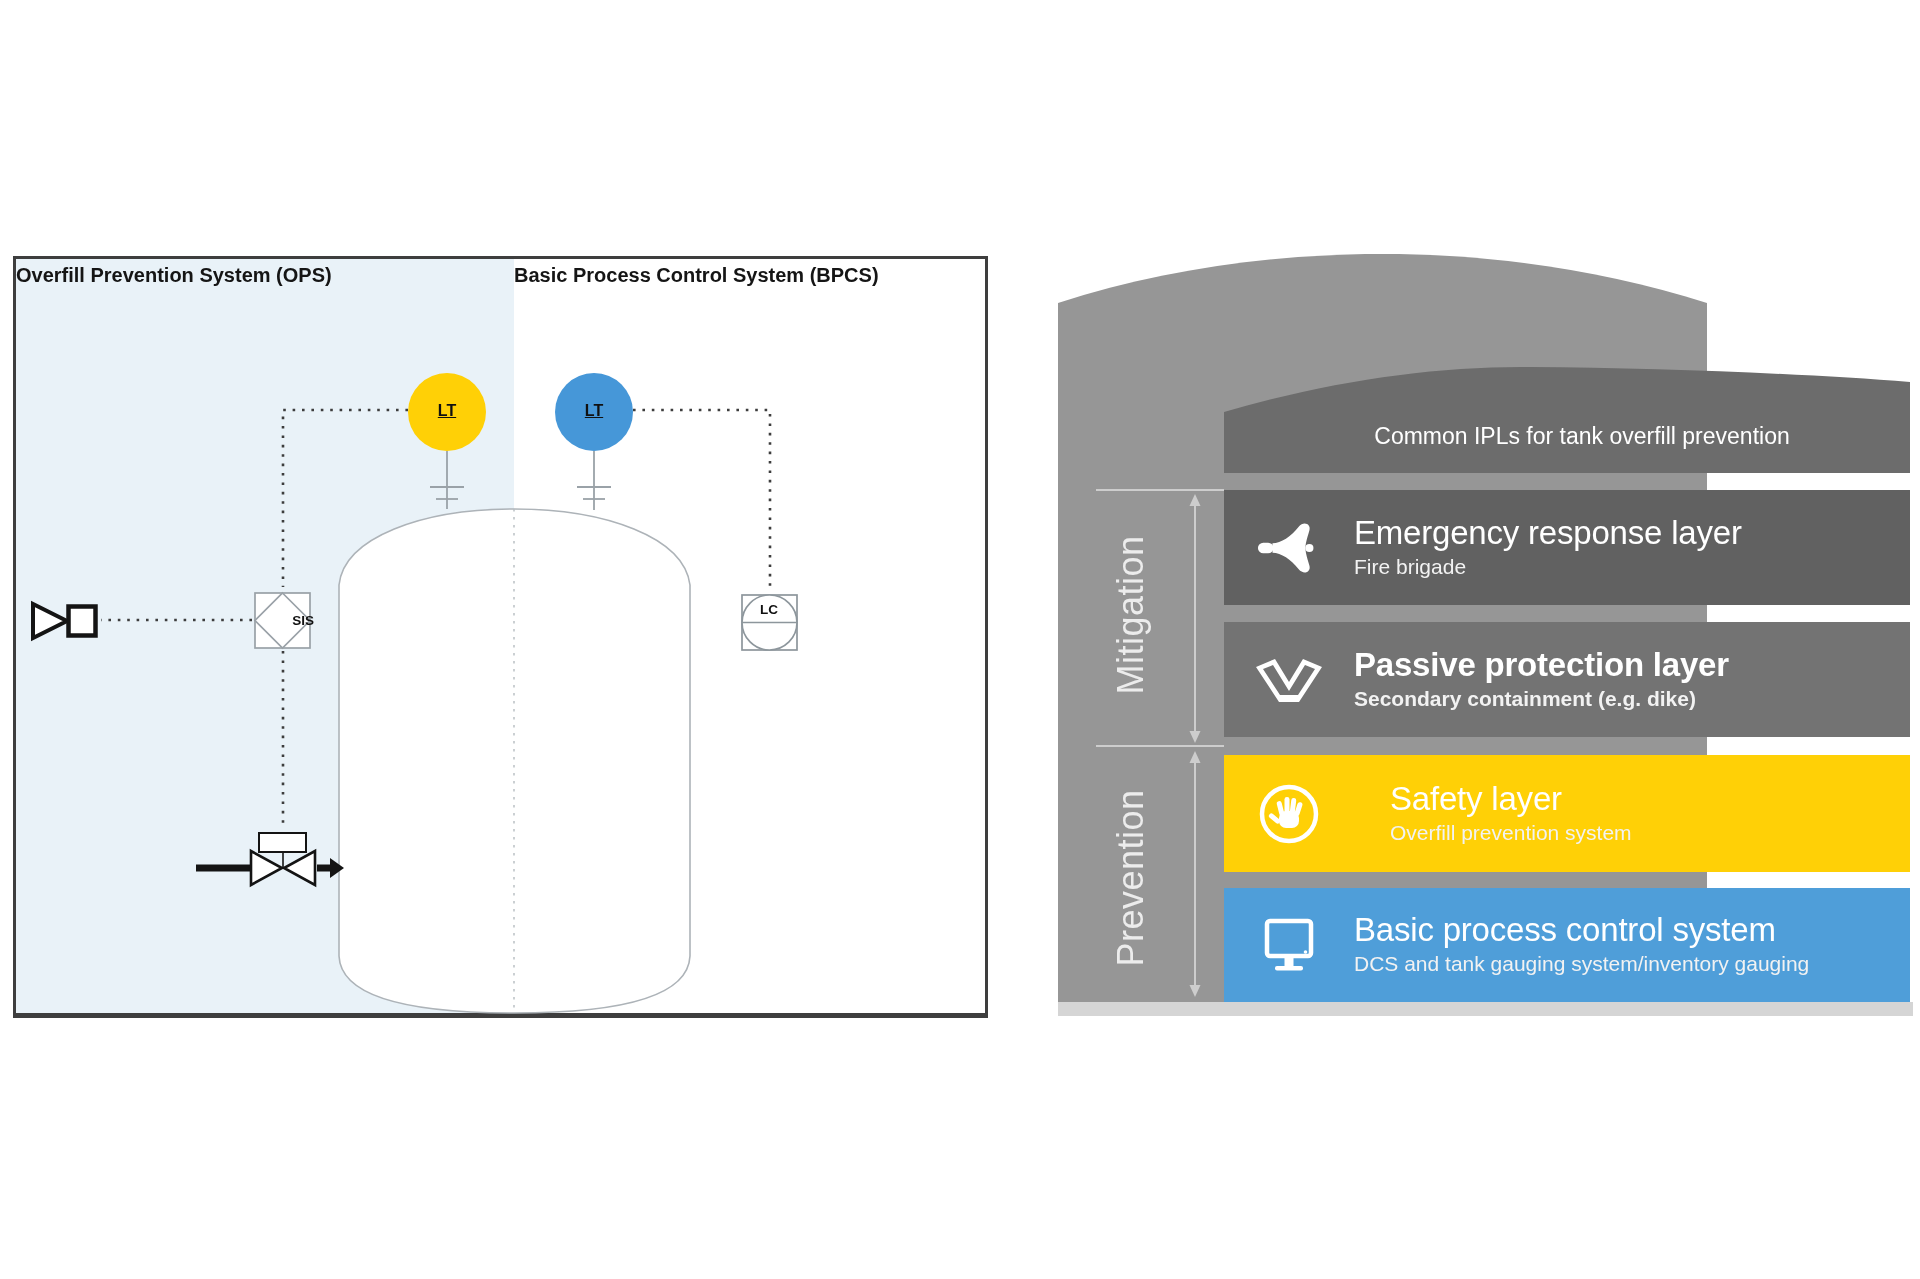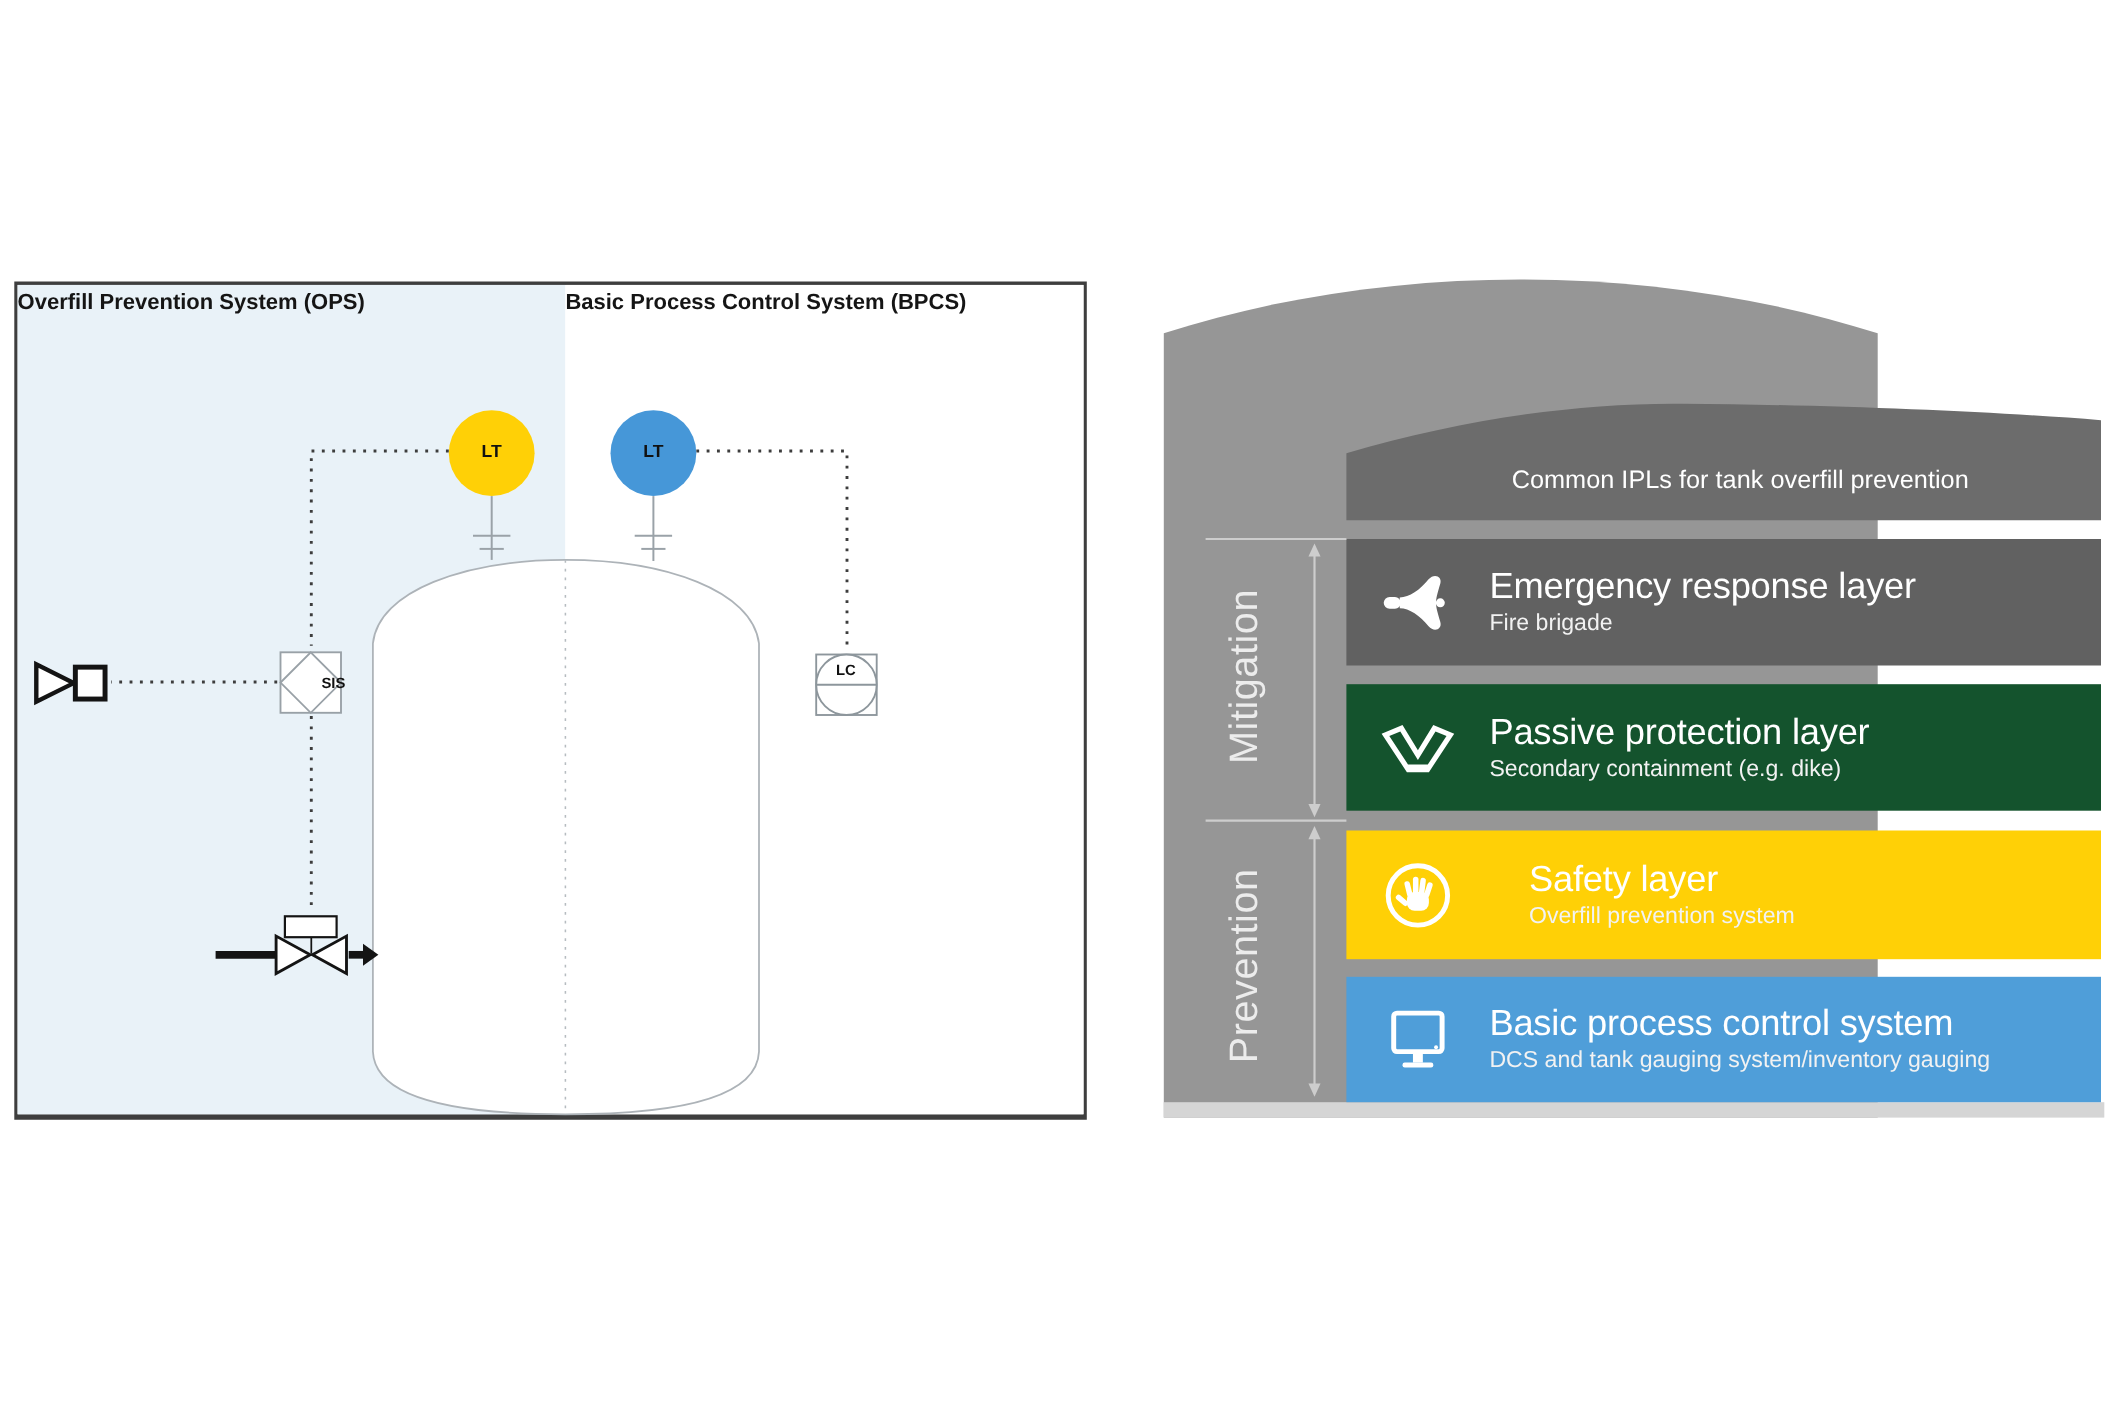--- a/index.html
+++ b/index.html
@@ -12,21 +12,21 @@
   .pid-box{position:absolute;left:13px;top:256px;width:975px;height:762px;
            border:3px solid #3e3e3e;border-bottom-width:5px;background:#fff;box-sizing:border-box;}
   .pid-half{position:absolute;top:259px;height:754px;}
   .pid-half.ops{left:16px;width:498px;}
   .pid-half.bpcs{left:514px;width:471px;background:#ffffff;}
   .pid-title{position:absolute;top:262px;height:26px;font-weight:bold;font-size:20px;color:#151515;
              text-align:left;line-height:26px;white-space:nowrap;}
   .pid-title.ops{left:16px;width:498px;}
   .pid-title.bpcs{left:514px;width:471px;}
   .instr-label{position:absolute;width:64px;text-align:center;font-weight:bold;color:#111;}
-  .lbl-lt{font-size:16px;}
+  .lbl-lt{font-size:16px;text-decoration:underline;}
   .lbl-sm{font-size:13.5px;}
 
   
   .ipl-row{position:absolute;left:1224px;width:686px;display:flex;align-items:center;}
   .row-icon{width:130px;display:flex;align-items:center;justify-content:center;flex:0 0 130px;}
   .row-icon svg{position:static;}
   .row-text{display:flex;flex-direction:column;justify-content:center;}
   .row-title{font-size:33px;color:#ffffff;line-height:1.12;letter-spacing:-0.2px;}
   .row-sub{font-size:21px;color:#f2f2f2;line-height:1.25;margin-top:2px;}
   .ipl-main-title{position:absolute;left:1254px;top:423px;width:656px;text-align:center;
@@ -58,21 +58,21 @@
         <path fill="#fff" d="M-17,-5 L-17,5 C-8,5 2,12 10,22 C15,28 23,25 21,18 C18,8 17,4 17,0 C17,-4 18,-8 21,-18 C23,-25 15,-28 10,-22 C2,-12 -8,-5 -17,-5 Z"></path>
         <circle cx="21" cy="0" r="4.2" fill="#fff"></circle>
       </svg>
     </div>
     <div class="row-text">
       <div class="row-title">Emergency response layer</div>
       <div class="row-sub">Fire brigade</div>
     </div>
   </div>
 
-  <div class="ipl-row" style="top: 622px; height: 115px; background: #14532d;">
+  <div class="ipl-row" style="top: 622px; height: 115px; background: #737373; font-weight: bold;">
     <div class="row-icon">
       <svg width="70" height="50" viewBox="-35 -24 70 48">
         <path fill="#fff" d="M-33,-13 L-14,-21 L0,2 L14,-21 L33,-13 L10,22 L-10,22 Z
                              M-26,-11 L-9,15 L9,15 L26,-11 L16,-15 L0,11 L-16,-15 Z" fill-rule="evenodd"></path>
       </svg>
     </div>
     <div class="row-text">
       <div class="row-title">Passive protection layer</div>
       <div class="row-sub">Secondary containment (e.g. dike)</div>
     </div>

